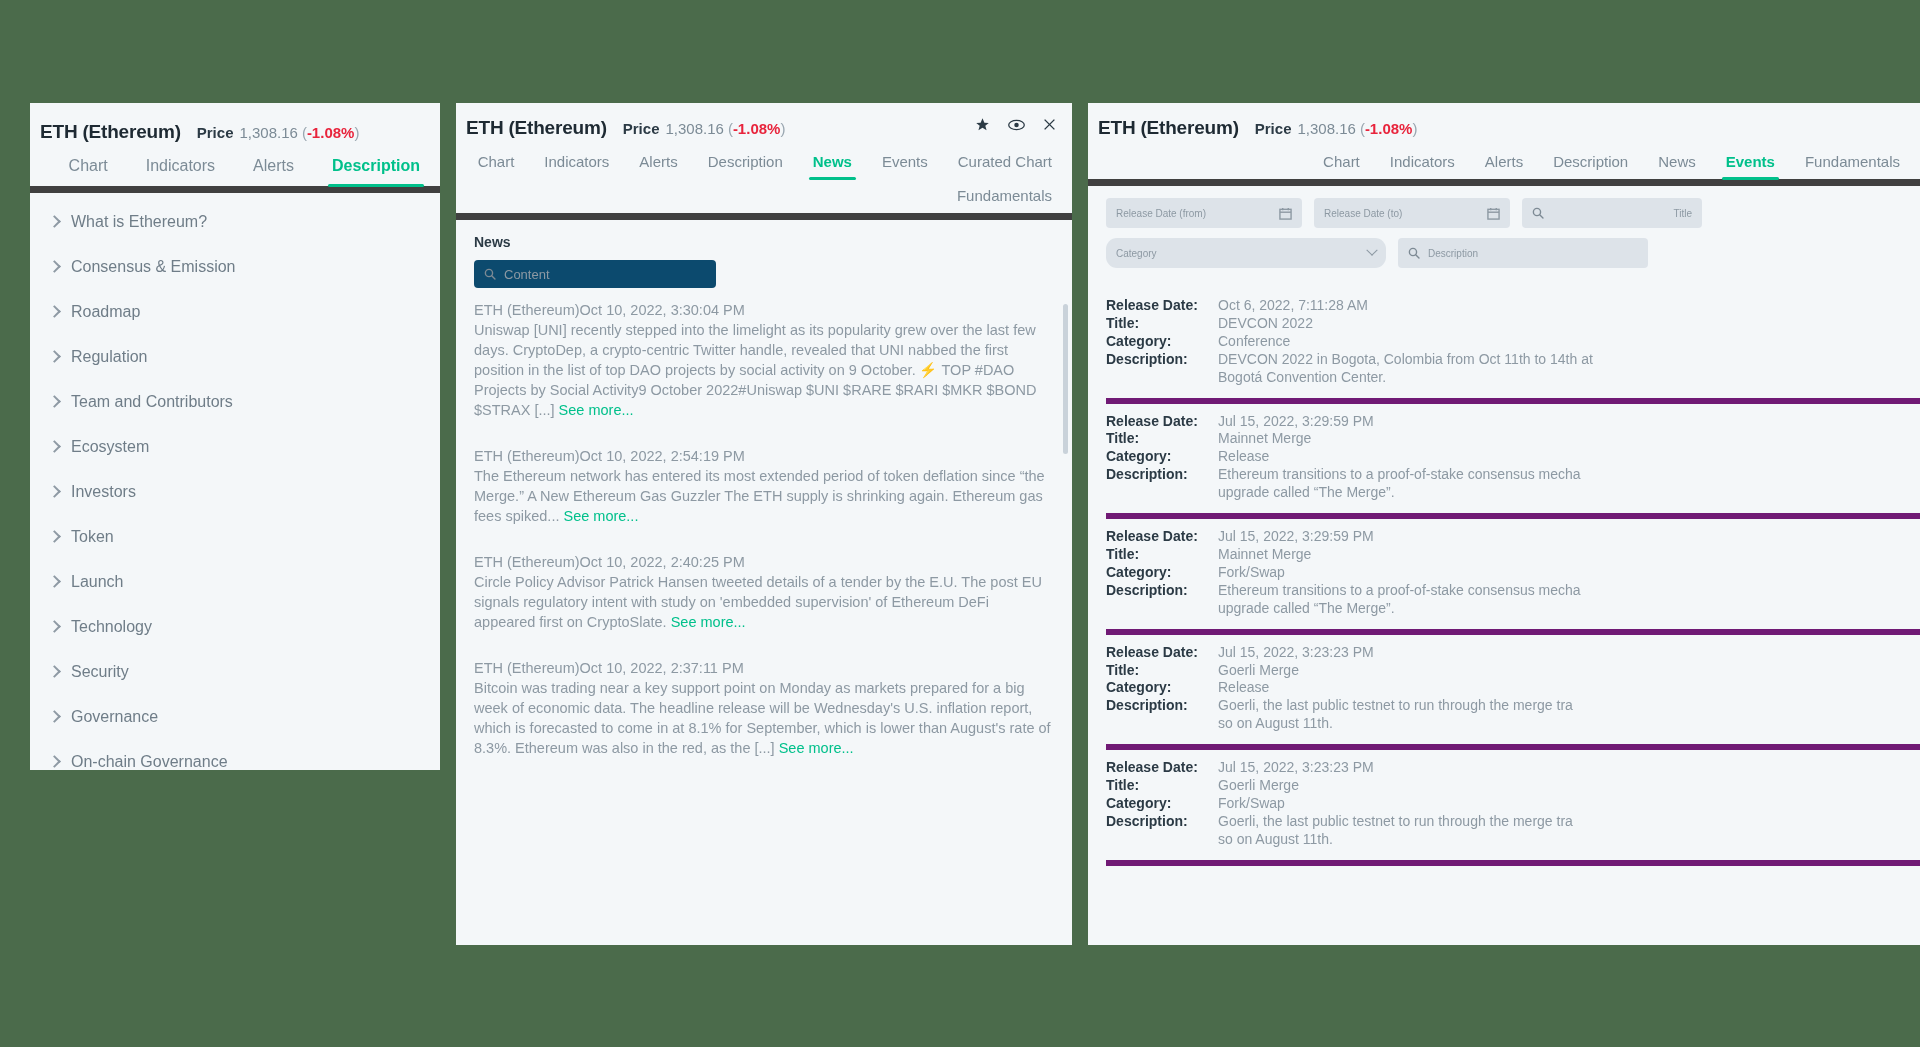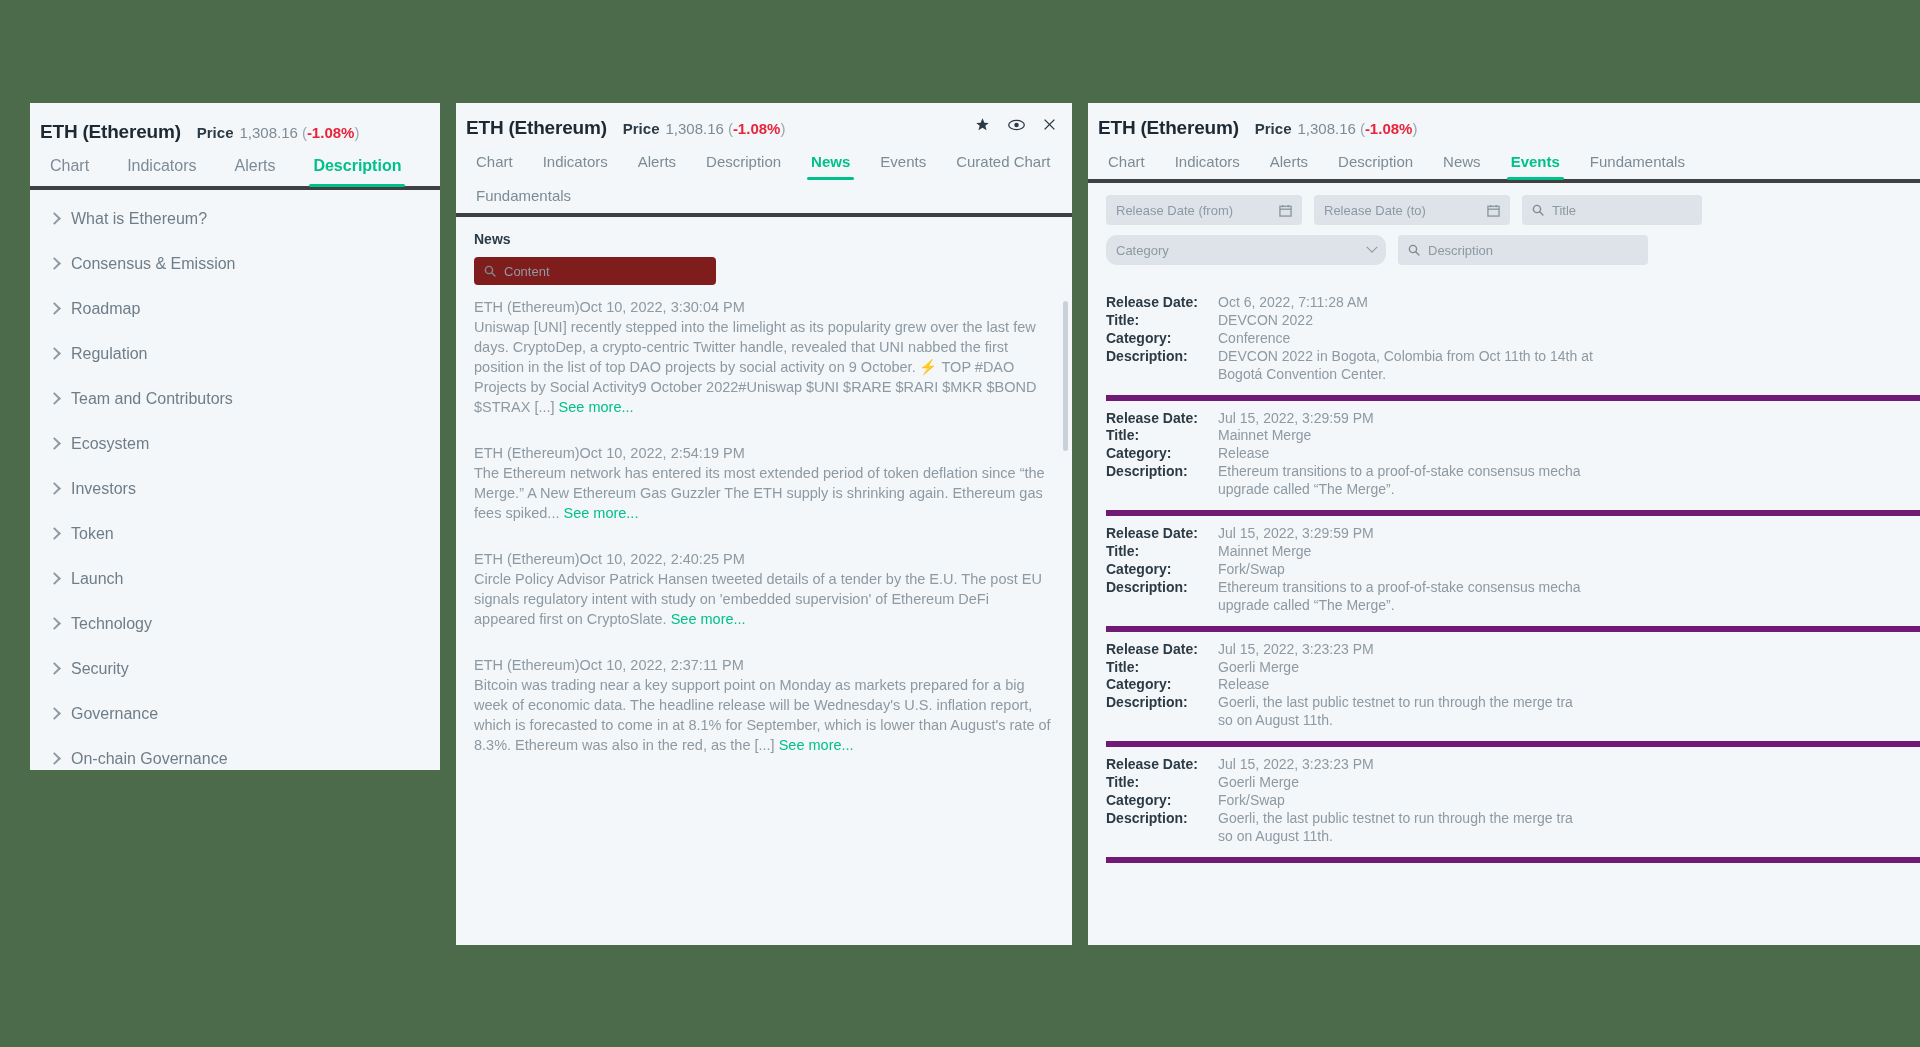--- a/index.html
+++ b/index.html
@@ -46,22 +46,23 @@
   .win-ctrls {
     position: absolute; right: 16px; top: 14px;
     display: flex; align-items: center; gap: 18px;
   }
   .win-ctrls svg { display: block; fill: #2b3a45; }
 
   
   .tabs {
     display: flex; flex-wrap: wrap;
     padding: 0 18px;
-    border-bottom: 4px solid #404040;
+    border-bottom: 7px solid #404040;
     column-gap: 26px;
+    justify-content: flex-end;
   }
   .tab {
     font-size: 15px; color: #7c8b96;
     padding: 8px 2px 9px 2px;
     position: relative; white-space: nowrap;
     cursor: pointer;
   }
   .tab.active { color: #00c08b; font-weight: bold; }
   .tab.active::after {
     content: ""; position: absolute;
@@ -87,21 +88,21 @@
   .acc-label { font-size: 16px; color: #6f7d88; }
 
   
   .section-title {
     font-size: 14px; font-weight: bold; color: #2b3a45;
     padding: 14px 18px 10px 18px;
   }
   .searchbar-wrap { padding: 0 18px 12px 18px; }
   .search-field {
     display: flex; align-items: center; gap: 8px;
-    background: #7f1d1d; border-radius: 4px;
+    background: #0c4a6e; border-radius: 4px;
     height: 28px; width: 242px; padding: 0 10px;
   }
   .search-field .ph { font-size: 13px; color: #8d99a3; }
   .mag { width: 12px; height: 12px; flex: none; }
   .mag circle { fill: none; stroke: #7d8a94; stroke-width: 1.6; }
   .mag line { stroke: #7d8a94; stroke-width: 1.6; stroke-linecap: round; }
 
   .news-list { padding: 0 18px 0 18px; position: relative; }
   .news-item { padding: 0 0 26px 0; }
   .news-meta { font-size: 14.5px; color: #8d99a3; line-height: 1.38; }
@@ -115,24 +116,24 @@
     position: absolute; right: 4px; top: 0;
     width: 5px; border-radius: 3px; background: #c9d2da;
   }
 
   
   .filters { padding: 12px 18px 10px 18px; }
   .frow { display: flex; gap: 12px; margin-bottom: 10px; }
   .fctl {
     background: #dde3e9; border-radius: 4px; height: 30px;
     display: flex; align-items: center; padding: 0 10px;
-    font-size: 13px; color: #8d99a3; gap: 8px;
+    font-size: 10px; color: #8d99a3; gap: 8px;
   }
   .fctl.date { width: 196px; justify-content: space-between; }
-  .fctl.search-t { width: 180px; }
+  .fctl.search-t { width: 180px; justify-content: space-between; }
   .fctl.cat { width: 280px; justify-content: space-between; border-radius: 11px; }
   .fctl.search-d { width: 250px; }
   .cal { width: 13px; height: 13px; flex: none; }
   .cal rect { fill: none; stroke: #8d99a3; stroke-width: 1.5; }
   .cal line { stroke: #8d99a3; stroke-width: 1.5; }
   .caret {
     width: 8px; height: 8px;
     border-right: 1.6px solid #8d99a3;
     border-bottom: 1.6px solid #8d99a3;
     transform: rotate(45deg) translate(-2px,-2px);

